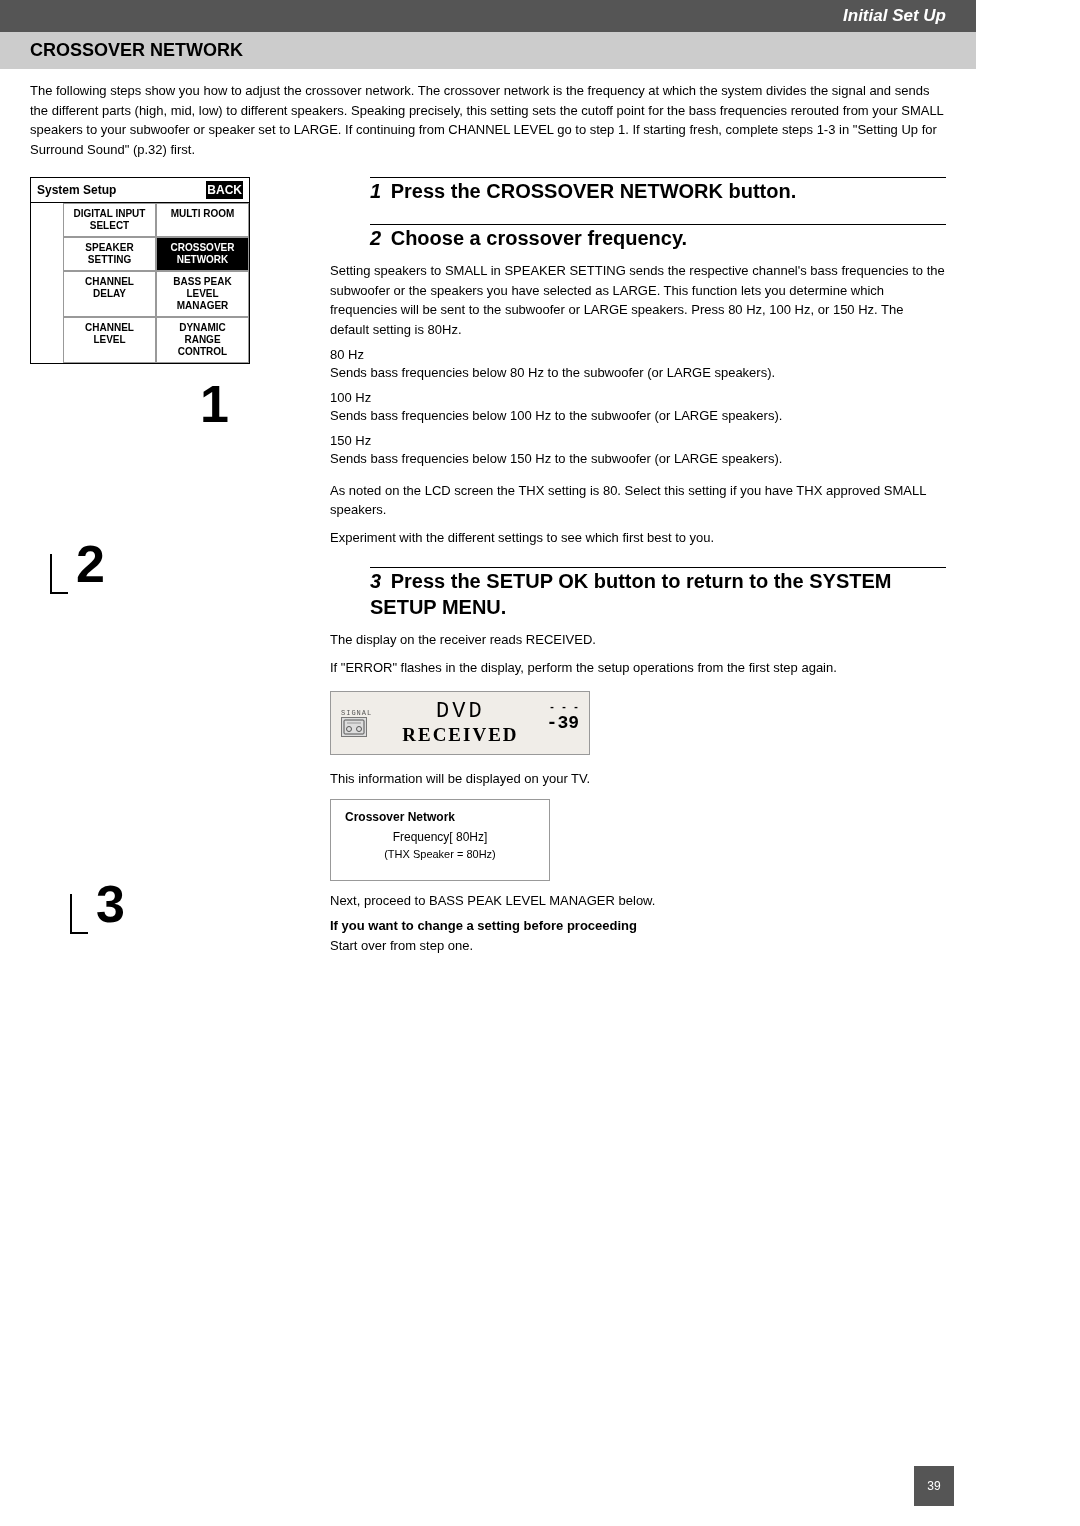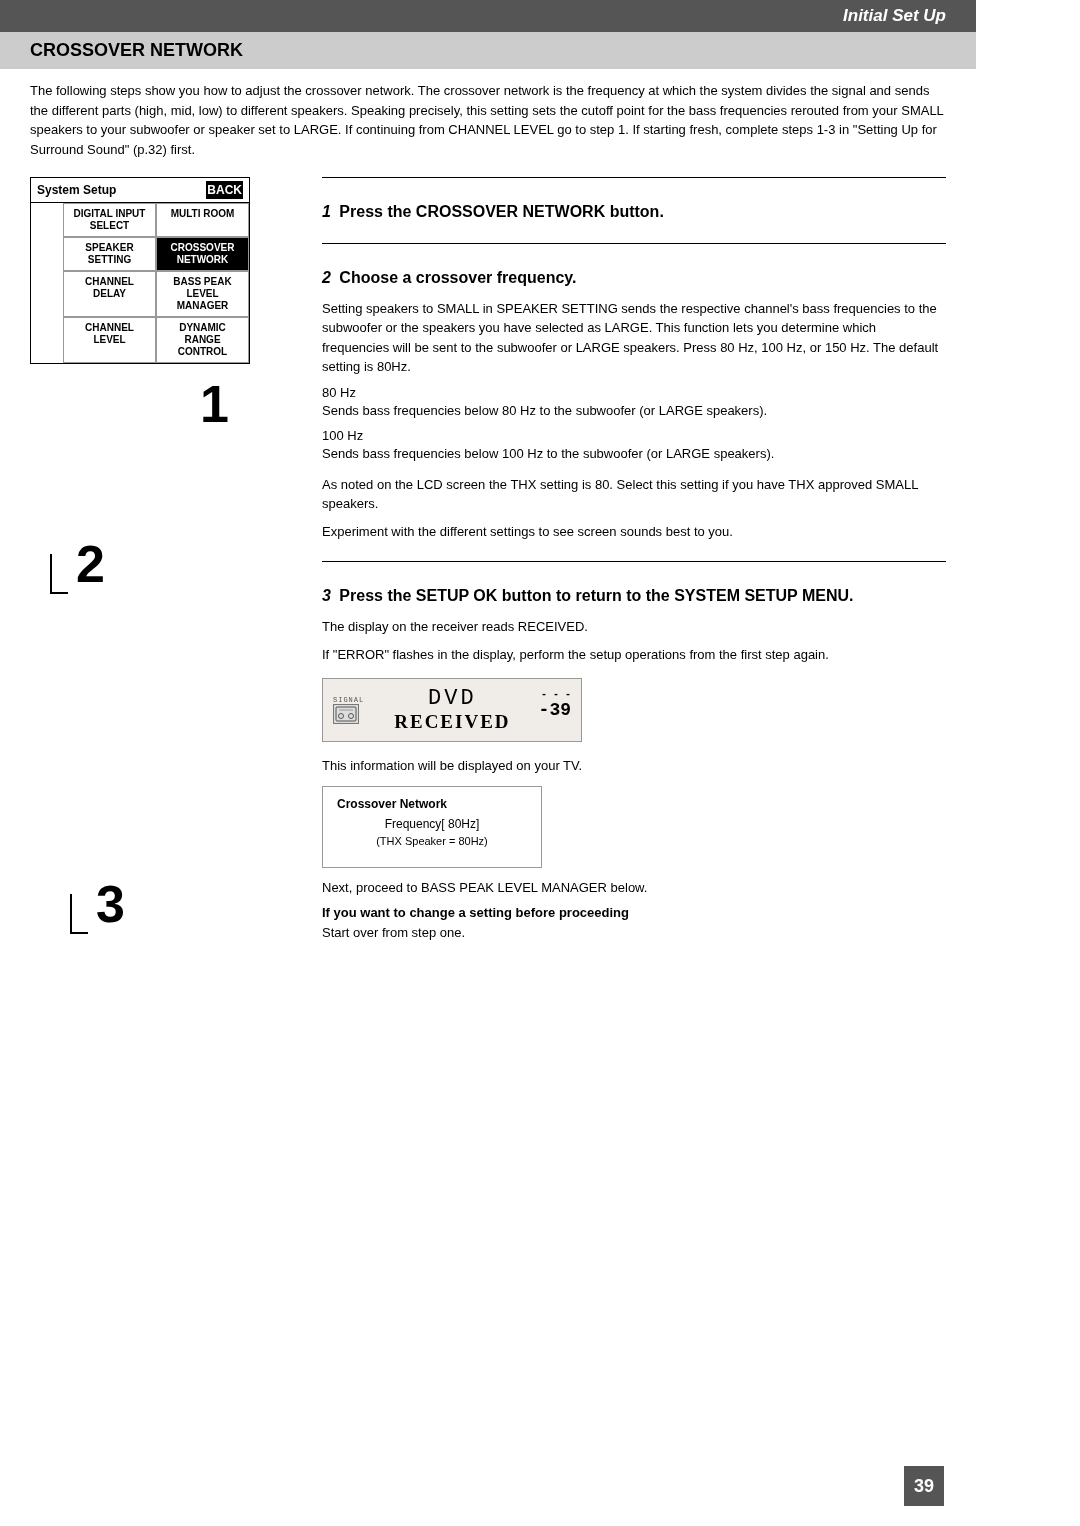--- a/index.html
+++ b/index.html
@@ -51,21 +51,21 @@
 
     .intro-text {
       font-size: 13px;
       line-height: 1.5;
       margin-bottom: 18px;
     }
 
     
     .two-col {
       display: flex;
-      gap: 22px;
+      gap: 30px;
     }
 
     .left-col {
       width: 270px;
       flex-shrink: 0;
     }
 
     .right-col {
       flex: 1;
     }
@@ -120,26 +120,27 @@
       background: #000;
       color: #fff;
     }
 
     
     .step-section {
       margin-bottom: 20px;
     }
 
     .step-heading {
-      font-size: 16px;
+      font-size: 20px;
       font-weight: bold;
       line-height: 1.3;
       margin-bottom: 10px;
       border-top: 1.5px solid #000;
-      padding-top: 24px;
+      padding-top: 0;
+      margin-left: 40px;
     }
 
     .step-heading .step-num {
       font-style: italic;
       margin-right: 4px;
     }
 
     .step-body {
       font-size: 13px;
       line-height: 1.5;
@@ -258,23 +259,23 @@
     .bottom-note {
       font-size: 13px;
       line-height: 1.5;
       margin-bottom: 6px;
     }
 
     
     .page-number {
       position: absolute;
       bottom: 20px;
-      right: 32px;
-      font-size: 18px;
-      font-weight: bold;
+      right: 22px;
+      font-size: 12px;
+      font-weight: normal;
       background: #555;
       color: #fff;
       width: 40px;
       height: 40px;
       display: flex;
       align-items: center;
       justify-content: center;
     }
   </style>
 </head>
@@ -348,23 +349,27 @@
           <p class="step-body">Setting speakers to SMALL in SPEAKER SETTING sends the respective channel's bass frequencies to the subwoofer or the speakers you have selected as LARGE. This function lets you determine which frequencies will be sent to the subwoofer or LARGE speakers. Press 80 Hz, 100 Hz, or 150 Hz. The default setting is 80Hz.</p>
 
           <div>
             <div class="freq-label">80 Hz</div>
             <div class="freq-desc">Sends bass frequencies below 80 Hz to the subwoofer (or LARGE speakers).</div>
           </div>
           <div>
             <div class="freq-label">100 Hz</div>
             <div class="freq-desc">Sends bass frequencies below 100 Hz to the subwoofer (or LARGE speakers).</div>
           </div>
+          <div>
+            <div class="freq-label">150 Hz</div>
+            <div class="freq-desc">Sends bass frequencies below 150 Hz to the subwoofer (or LARGE speakers).</div>
+          </div>
 
           <p class="step-body" style="margin-top:12px;">As noted on the LCD screen the THX setting is 80. Select this setting if you have THX approved SMALL speakers.</p>
-          <p class="step-body">Experiment with the different settings to see screen sounds best to you.</p>
+          <p class="step-body">Experiment with the different settings to see which first best to you.</p>
         </div>
 
         <div class="step-section">
           <h2 class="step-heading">
             <span class="step-num">3</span>
             <span>Press the SETUP OK button to return to the SYSTEM SETUP MENU.</span>
           </h2>
           <p class="step-body">The display on the receiver reads RECEIVED.</p>
           <p class="step-body">If "ERROR" flashes in the display, perform the setup operations from the first step again.</p>
 

